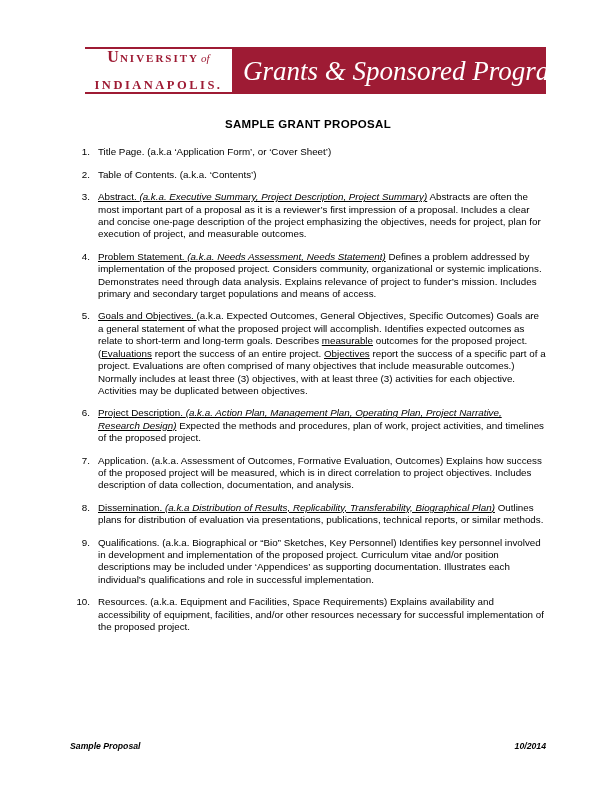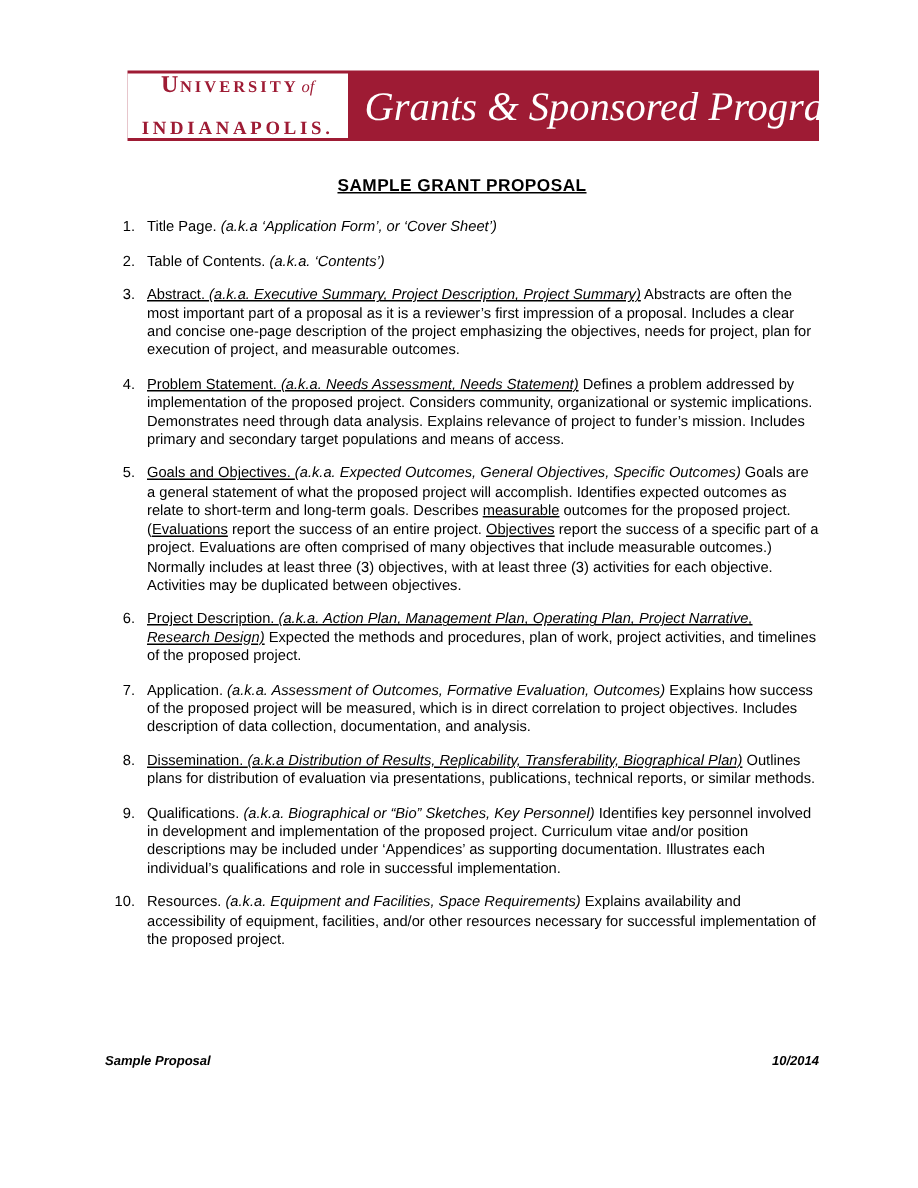--- a/index.html
+++ b/index.html
@@ -62,38 +62,37 @@
     width: 476px;
     font-size: 9.8px;
     line-height: 12.4px;
   }
   .doc-title {
     margin: 0;
     text-align: center;
     font-size: 11.5px;
     font-weight: bold;
     letter-spacing: 0.3px;
-    text-decoration: underline;
   }
   .intro {
     margin: 16px 0 0 0;
   }
   .list { margin-top: 16px; }
   .item { display: flex; margin-bottom: 10px; }
   .item .num { width: 20px; flex: none; text-align: right; padding-right: 8px; }
   .item .body { flex: 1; }
 
-  .seg-i  { font-style: italic; }
+  .seg-i  { }
   .seg-u  { text-decoration: underline; }
   .seg-iu { font-style: italic; text-decoration: underline; }
 
   
   .footer {
     position: absolute;
-    top: 702px;
+    top: 741px;
     left: 70px;
     right: 66px;
     display: flex;
     justify-content: space-between;
     font-size: 8.7px;
     font-style: italic;
     font-weight: bold;
   }
 </style>
 </head>

